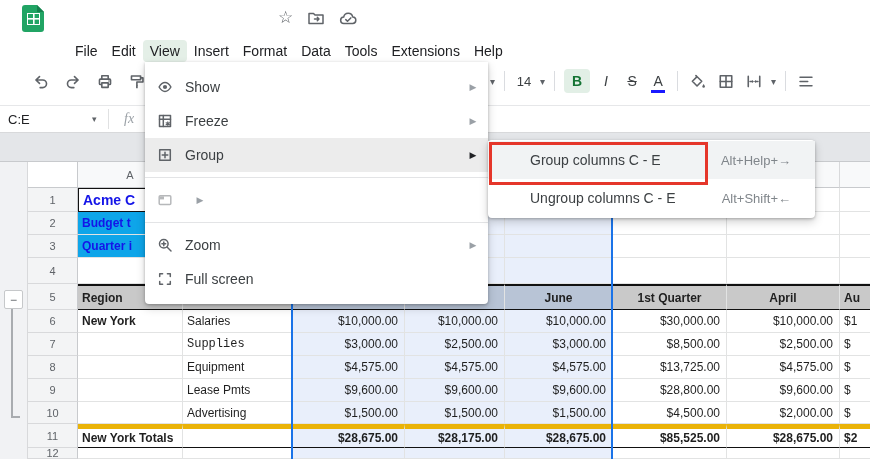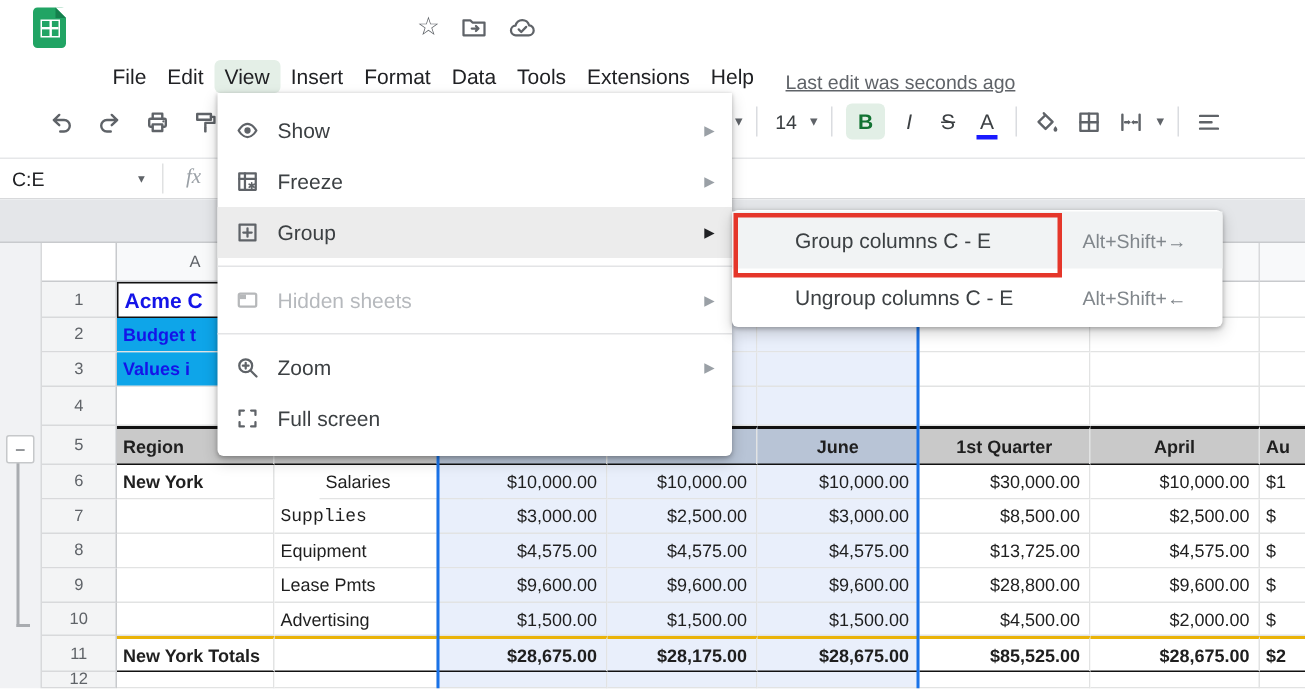--- a/index.html
+++ b/index.html
@@ -55,21 +55,21 @@
     display:flex;align-items:center;padding:0 4px;white-space:nowrap;overflow:hidden;background:#fff}
   .cell.sel{background:#e9effb}
   .num{justify-content:flex-end;padding-right:6px}
   .center{justify-content:center}
   .left{justify-content:flex-start}
   .boldc{font-weight:bold}
   .plain{font-weight:normal}
   .ovf{overflow:visible;z-index:2}
   .r5{background:#c9c9c9;font-weight:bold;border-top:2px solid #111;border-bottom:1px solid #111}
   .r5.sel{background:#b8c4d6}
-  .r11{font-weight:bold;border-top:2px solid #eab308;border-bottom:1px solid #111}
+  .r11{font-weight:bold;border-top:5px solid #eab308;border-bottom:1px solid #111}
   .a1{font-size:14px;font-weight:bold;color:#1414e8;border:1px solid #111;overflow:visible;z-index:2;background:#fff}
   .a23{font-weight:bold;color:#1414e8;overflow:visible;z-index:2;background:#0ea5e9}
   .sel-line{position:absolute;width:2px;background:#1a73e8;z-index:6}
   .grp-btn{position:absolute;left:4px;width:17px;height:17px;background:#fff;border:1px solid #c6c8ca;border-radius:2px;
     color:#5f6368;font-size:12px;display:flex;align-items:center;justify-content:center;z-index:4}
   .grp-line{position:absolute;left:11px;width:2px;background:#a9acb0;z-index:3}
   .grp-tick{position:absolute;left:11px;height:2px;width:9px;background:#a9acb0;z-index:3}
   
   .menu{position:absolute;background:#fff;border-radius:0 0 4px 4px;z-index:50;
     box-shadow:0 1px 3px rgba(0,0,0,.25),0 4px 10px rgba(0,0,0,.18);padding:8px 0}
@@ -122,21 +122,20 @@
       <span class="mb-item">File</span>
       <span class="mb-item">Edit</span>
       <span class="mb-item active">View</span>
       <span class="mb-item">Insert</span>
       <span class="mb-item">Format</span>
       <span class="mb-item">Data</span>
       <span class="mb-item">Tools</span>
       <span class="mb-item">Extensions</span>
       <span class="mb-item">Help</span>
     </span>
-  <span class="last-edit">Last edit was seconds ago</span>
 </nav>
 
 <div class="toolbar">
   <div class="tool-left">
     <span class="ticon">
         <svg width="18" height="17" viewBox="0 0 16 16">
           <path d="M3.2 6.6 6.6 3.4M3.2 6.6l3.4 3.2M3.2 6.6h6.4a3.6 3.6 0 0 1 0 7.2H7.2" stroke="#5f6368" stroke-width="1.5" fill="none" stroke-linecap="round" stroke-linejoin="round"></path>
         </svg>
       </span>
     <span class="ticon">
@@ -233,21 +232,21 @@
     <div class="abs row-header" style="left: 28px; top: 79px; width: 50px; height: 23px;">2</div>
     <div class="abs cell a23" style="left: 78px; top: 79px; width: 105px; height: 23px;">Budget t</div>
     <div class="abs cell" style="left: 183px; top: 79px; width: 109px; height: 23px;"></div>
     <div class="abs cell sel num" style="left: 292px; top: 79px; width: 113px; height: 23px;"></div>
     <div class="abs cell sel num" style="left: 405px; top: 79px; width: 100px; height: 23px;"></div>
     <div class="abs cell sel num" style="left: 505px; top: 79px; width: 108px; height: 23px;"></div>
     <div class="abs cell num" style="left: 613px; top: 79px; width: 114px; height: 23px;"></div>
     <div class="abs cell num" style="left: 727px; top: 79px; width: 113px; height: 23px;"></div>
     <div class="abs cell" style="left: 840px; top: 79px; width: 113px; height: 23px;"></div>
     <div class="abs row-header" style="left: 28px; top: 102px; width: 50px; height: 23px;">3</div>
-    <div class="abs cell a23" style="left: 78px; top: 102px; width: 105px; height: 23px;">Values i</div>
+    <div class="abs cell a23" style="left: 78px; top: 102px; width: 105px; height: 23px;">Quarter i</div>
     <div class="abs cell" style="left: 183px; top: 102px; width: 109px; height: 23px;"></div>
     <div class="abs cell sel num" style="left: 292px; top: 102px; width: 113px; height: 23px;"></div>
     <div class="abs cell sel num" style="left: 405px; top: 102px; width: 100px; height: 23px;"></div>
     <div class="abs cell sel num" style="left: 505px; top: 102px; width: 108px; height: 23px;"></div>
     <div class="abs cell num" style="left: 613px; top: 102px; width: 114px; height: 23px;"></div>
     <div class="abs cell num" style="left: 727px; top: 102px; width: 113px; height: 23px;"></div>
     <div class="abs cell" style="left: 840px; top: 102px; width: 113px; height: 23px;"></div>
     <div class="abs row-header" style="left: 28px; top: 125px; width: 50px; height: 26px;">4</div>
     <div class="abs cell" style="left: 78px; top: 125px; width: 105px; height: 26px;"></div>
     <div class="abs cell" style="left: 183px; top: 125px; width: 109px; height: 26px;"></div>
@@ -261,21 +260,21 @@
     <div class="abs cell r5 left" style="left: 78px; top: 151px; width: 105px; height: 26px;">Region</div>
     <div class="abs cell r5 center" style="left: 183px; top: 151px; width: 109px; height: 26px;"></div>
     <div class="abs cell sel r5 center" style="left: 292px; top: 151px; width: 113px; height: 26px;"></div>
     <div class="abs cell sel r5 center" style="left: 405px; top: 151px; width: 100px; height: 26px;"></div>
     <div class="abs cell sel r5 center" style="left: 505px; top: 151px; width: 108px; height: 26px;">June</div>
     <div class="abs cell r5 center plain" style="left: 613px; top: 151px; width: 114px; height: 26px;">1st Quarter</div>
     <div class="abs cell r5 center" style="left: 727px; top: 151px; width: 113px; height: 26px;">April</div>
     <div class="abs cell r5 left" style="left: 840px; top: 151px; width: 113px; height: 26px;">Au</div>
     <div class="abs row-header" style="left: 28px; top: 177px; width: 50px; height: 23px;">6</div>
     <div class="abs cell boldc" style="left: 78px; top: 177px; width: 105px; height: 23px;">New York</div>
-    <div class="abs cell" style="left: 183px; top: 177px; width: 109px; height: 23px; margin-left: 30px;">Salaries</div>
+    <div class="abs cell" style="left: 183px; top: 177px; width: 109px; height: 23px;">Salaries</div>
     <div class="abs cell sel num" style="left: 292px; top: 177px; width: 113px; height: 23px;">$10,000.00</div>
     <div class="abs cell sel num" style="left: 405px; top: 177px; width: 100px; height: 23px;">$10,000.00</div>
     <div class="abs cell sel num" style="left: 505px; top: 177px; width: 108px; height: 23px;">$10,000.00</div>
     <div class="abs cell num" style="left: 613px; top: 177px; width: 114px; height: 23px;">$30,000.00</div>
     <div class="abs cell num" style="left: 727px; top: 177px; width: 113px; height: 23px;">$10,000.00</div>
     <div class="abs cell" style="left: 840px; top: 177px; width: 113px; height: 23px;">$1</div>
     <div class="abs row-header" style="left: 28px; top: 200px; width: 50px; height: 23px;">7</div>
     <div class="abs cell" style="left: 78px; top: 200px; width: 105px; height: 23px;"></div>
     <div class="abs cell" style="left: 183px; top: 200px; width: 109px; height: 23px; font-family: Liberation Mono, monospace;">Supplies</div>
     <div class="abs cell sel num" style="left: 292px; top: 200px; width: 113px; height: 23px;">$3,000.00</div>
@@ -370,21 +369,20 @@
         <span class="mi-arrow dark">▶</span>
       </div>
       <div class="menu-divider"></div>
       <div class="menu-item disabled">
         <span class="mi-icon">
           <svg width="18" height="16" viewBox="0 0 16 16">
             <rect x="2.2" y="3.8" width="11.6" height="8.6" rx="1" stroke="#5f6368" stroke-width="1.5" fill="none" stroke-linecap="round" stroke-linejoin="round"></rect>
             <rect x="2.8" y="4.4" width="4.2" height="3" fill="#5f6368"></rect>
           </svg>
         </span>
-        <span class="mi-label">Hidden sheets</span>
         <span class="mi-arrow">▶</span>
       </div>
       <div class="menu-divider"></div>
       <div class="menu-item">
         <span class="mi-icon">
           <svg width="18" height="16" viewBox="0 0 16 16">
             <circle cx="6.8" cy="6.8" r="4.3" stroke="#5f6368" stroke-width="1.5" fill="none" stroke-linecap="round" stroke-linejoin="round"></circle>
             <path d="M10 10l4 4" stroke="#5f6368" stroke-width="1.5" fill="none" stroke-linecap="round" stroke-linejoin="round"></path>
             <path d="M6.8 4.9v3.8M4.9 6.8h3.8" stroke="#5f6368" stroke-width="1.5" fill="none" stroke-linecap="round" stroke-linejoin="round"></path>
           </svg>
@@ -400,21 +398,21 @@
         </span>
         <span class="mi-label">Full screen</span>
       </div>
     </div>
 </div>
 
 <div class="submenu">
   <div>
       <div class="sm-item hover">
         <span class="sm-label">Group columns C - E</span>
-        <span class="sm-shortcut">Alt+Shift+→</span>
+        <span class="sm-shortcut">Alt+Help+→</span>
       </div>
       <div class="sm-item">
         <span class="sm-label">Ungroup columns C - E</span>
         <span class="sm-shortcut">Alt+Shift+←</span>
       </div>
     </div>
 </div>
 
 <div class="red-box" style="border-color: rgb(229, 54, 42);"></div>
 

